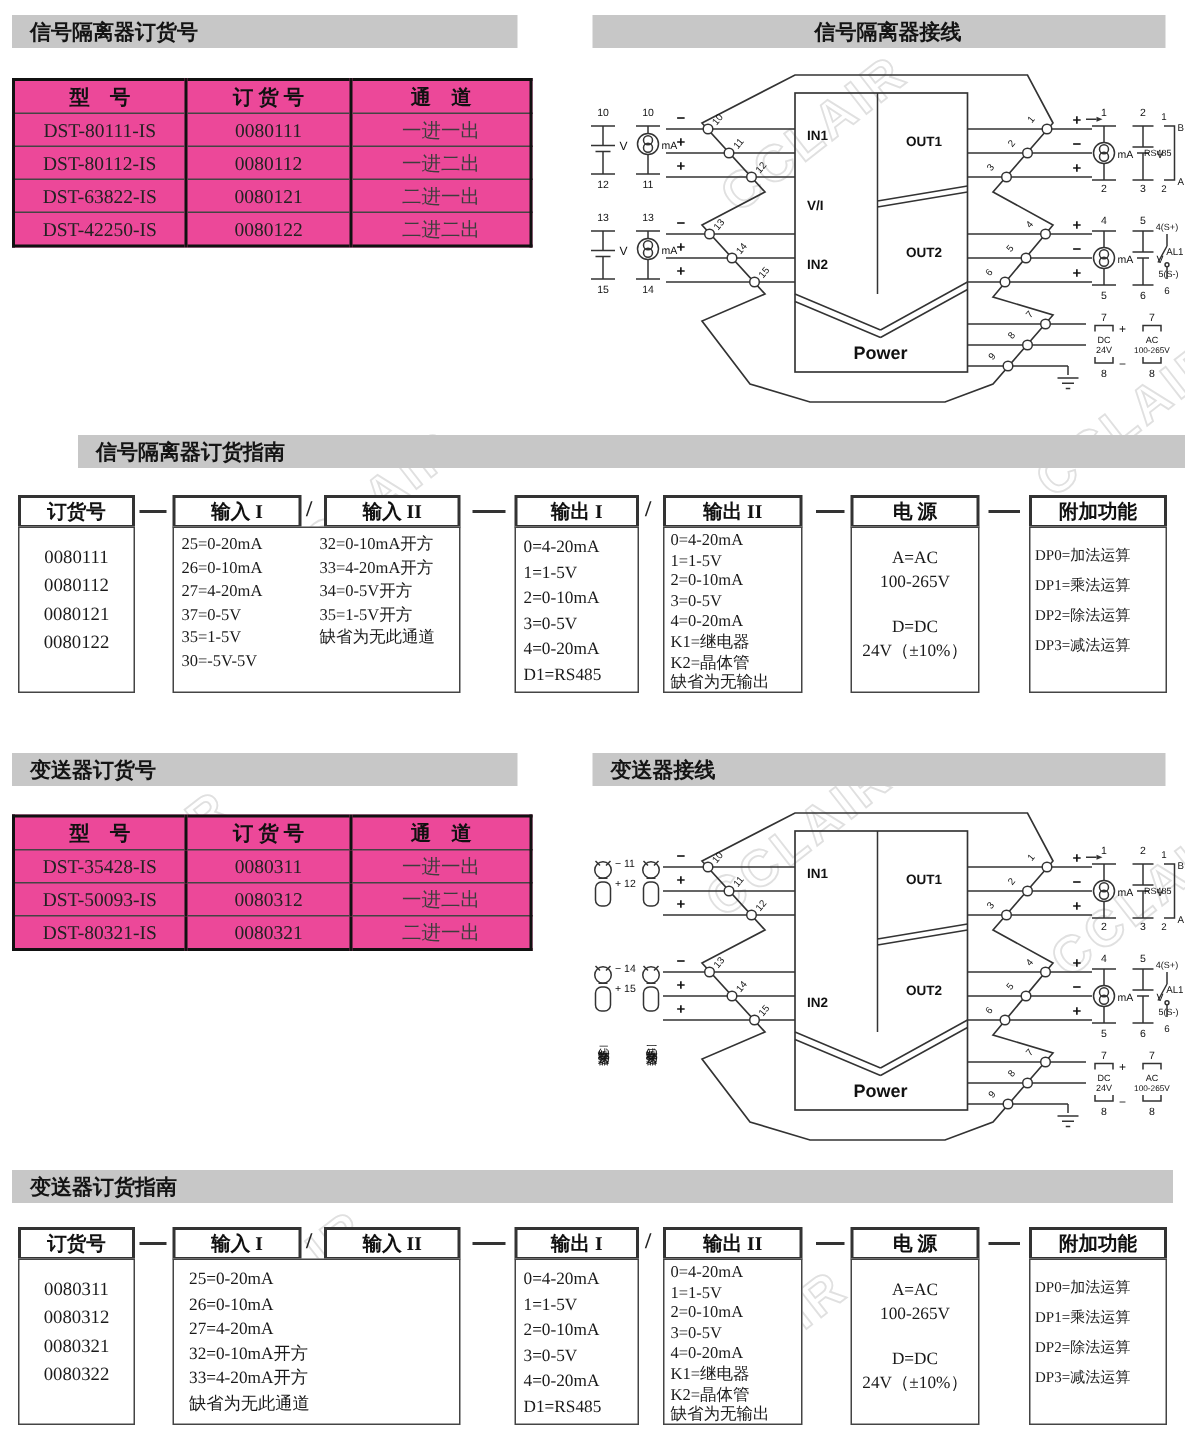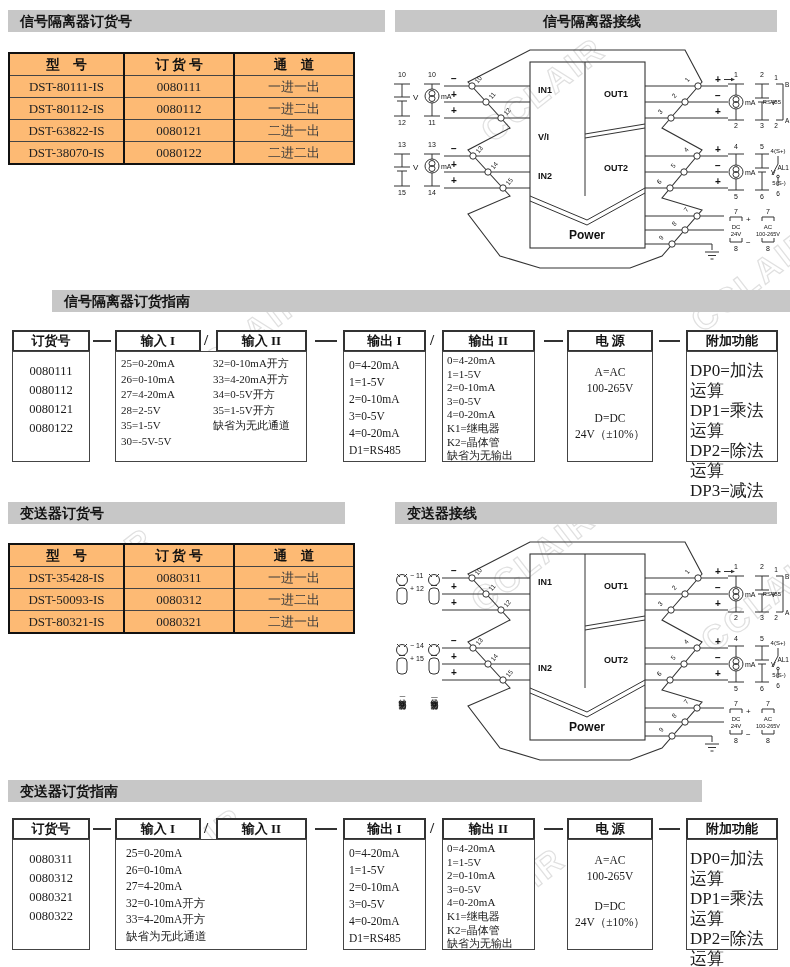--- a/index.html
+++ b/index.html
@@ -4,40 +4,40 @@
 <style>
   html,body{margin:0;padding:0;background:#fff;}
   .page{position:relative;width:790px;height:967px;background:#fff;overflow:hidden;
         font-family:"Liberation Serif",serif;color:#111;}
   .wm{position:absolute;font-family:"Liberation Sans",sans-serif;font-weight:bold;
       font-size:34px;letter-spacing:3px;color:transparent;-webkit-text-stroke:1.2px #e0e0e0;
       transform:rotate(-38deg);pointer-events:none;white-space:nowrap;}
   .bar{position:absolute;height:22px;background:#c7c7c7;box-sizing:border-box;
        font-family:"Liberation Sans",sans-serif;font-weight:bold;font-size:14px;
        line-height:22px;padding-left:12px;color:#141414;}
-  .otable{position:absolute;border-collapse:collapse;table-layout:fixed;background:#fdba74;
+  .otable{position:absolute;border-collapse:collapse;table-layout:fixed;background:#ec4899;
           border:2px solid #111;}
   .otable td{border:1px solid #444;text-align:center;font-size:13px;color:#222;
              white-space:nowrap;overflow:hidden;height:21px;padding:0;}
   .otable td.hd{font-weight:bold;font-size:13.5px;color:#111;}
   .otable td.thick{border-left:2px solid #111;border-right:2px solid #111;}
   .otable td.chan{color:#3d3d3d;}
   .gh{position:absolute;height:22px;box-sizing:border-box;border:2px solid #333;background:#fff;
       text-align:center;font-weight:bold;font-size:13px;line-height:18px;color:#111;}
   .gc{position:absolute;box-sizing:border-box;border:1px solid #444;background:#fff;
       font-size:11px;line-height:15.5px;color:#1a1a1a;}
   .dash{position:absolute;width:20px;border-top:2px solid #333;height:0;}
   .slash{position:absolute;font-size:15px;font-weight:bold;color:#222;}
   .ordvals{padding-top:10px;text-align:center;font-size:12.5px;line-height:19px;}
   .twocol{display:flex;padding:4px 0 0 5px;}
   .twocol .c1{width:92px;}
   .twocol .c2{flex:1;}
   .pwr{text-align:center;padding-top:12px;font-size:11.5px;line-height:16px;}
   .pwr .grp2{margin-top:14px;}
-  .ext{padding:9px 0 0 3px;font-size:17px;line-height:20px;}
+  .ext{padding:9px 0 0 3px;font-size:10px;line-height:20px;}
   .o1{padding:5px 0 0 5px;font-size:11.5px;line-height:17px;}
   .o2{padding:2px 0 0 4px;font-size:11px;line-height:13.6px;}
   .diag{position:absolute;}
   .ln{stroke:#333;stroke-width:1.1;fill:none;}
   .lnth{stroke:#333;stroke-width:1;fill:none;}
   circle.term{fill:#fff;stroke:#333;stroke-width:1;}
   circle.cs{fill:none;stroke:#333;stroke-width:1;}
   svg text{font-family:"Liberation Sans",sans-serif;fill:#111;}
   .t55{font-size:5.5px;} .t6{font-size:6px;} .t65{font-size:6.5px;} .t7{font-size:7px;}
   .t8{font-size:8px;} .t9{font-size:9px;font-weight:bold;} .t10{font-size:10px;font-weight:bold;}
@@ -53,21 +53,21 @@
   <div class="wm" style="left:30px;top:95px;">CCLAIR</div>
   <div class="wm" style="left:470px;top:70px;">CCLAIR</div>
   <div class="wm" style="left:680px;top:260px;">CCLAIR</div>
   <div class="wm" style="left:170px;top:320px;">CCLAIR</div>
   <div class="wm" style="left:20px;top:560px;">CCLAIR</div>
   <div class="wm" style="left:460px;top:540px;">CCLAIR</div>
   <div class="wm" style="left:690px;top:580px;">CCLAIR</div>
   <div class="wm" style="left:110px;top:840px;">CCLAIR</div>
   <div class="wm" style="left:430px;top:880px;">CCLAIR</div>
 
-  <div class="bar" style="left:8px;top:10px;width:377px;">信号隔离器订货号</div>
+  <div class="bar" style="left:8px;top:10px;width:337px;">信号隔离器订货号</div>
 
   <table class="otable" style="left:8px;top:52px;width:345px;">
     <colgroup>
         <col style="width:115px">
         <col style="width:110px">
         <col style="width:120px">
       </colgroup>
     <tbody>
         <tr>
       <td class="hd">型　号</td>
@@ -83,21 +83,21 @@
       <td>DST-80112-IS</td>
       <td class="thick">0080112</td>
       <td class="chan">一进二出</td>
     </tr>
     <tr>
       <td>DST-63822-IS</td>
       <td class="thick">0080121</td>
       <td class="chan">二进一出</td>
     </tr>
     <tr>
-      <td>DST-38070-IS</td>
+      <td>DST-42250-IS</td>
       <td class="thick">0080122</td>
       <td class="chan">二进二出</td>
     </tr>
   </tbody>
     </table>
 
   <div class="bar" style="left:395px;top:10px;width:382px;text-align:center;">信号隔离器接线</div>
 
   <svg class="diag" style="left:380px;top:36px;" width="410" height="240" viewBox="0 0 410 240">
     <path class="ln" d="M88,46 L150,14 L305,14 L322,46 L282,92 L322,114 L282,162 L322,174 L282,220 L250,232 L160,232 L120,220 L88,178 L130,160 L88,114 L130,92 Z"></path>
@@ -276,21 +276,21 @@
   <div class="dash" style="left:93px;top:340px;width:18px;"></div>
   <div class="gh" style="left:115px;top:330px;width:86px;">输入 I</div>
   <div class="slash" style="left:204px;top:332px;">/</div>
   <div class="gh" style="left:216px;top:330px;width:91px;">输入 II</div>
   <div class="gc" style="left:115px;top:351px;width:192px;height:111px;">
     <div class="twocol">
       <div class="c1">
         <div>25=0-20mA</div>
         <div>26=0-10mA</div>
         <div>27=4-20mA</div>
-        <div>28=2-5V</div>
+        <div>37=0-5V</div>
         <div>35=1-5V</div>
         <div>30=-5V-5V</div>
       </div>
       <div class="c2">
         <div>32=0-10mA开方</div>
         <div>33=4-20mA开方</div>
         <div>34=0-5V开方</div>
         <div>35=1-5V开方</div>
         <div>缺省为无此通道</div>
       </div>
@@ -513,21 +513,21 @@
     </g>
     <g>
       <path class="lnth" d="M382,185 V181 H394 V185 M382,202 V206 H394 V202"></path>
       <text class="t7 mid" x="388" y="178">7</text>
       <text class="t6 mid" x="388" y="192.5">AC</text>
       <text class="t55 mid" x="388" y="199.5">100-265V</text>
       <text class="t7 mid" x="388" y="215">8</text>
     </g>
   </svg>
 
-  <div class="bar" style="left:8px;top:780px;width:694px;">变送器订货指南</div>
+  <div class="bar" style="left:8px;top:780px;width:774px;">变送器订货指南</div>
 
   <div class="gh" style="left:12px;top:818px;width:78px;">订货号</div>
   <div class="gc ordvals" style="left:12px;top:839px;width:78px;height:111px;">
     <div>0080311</div>
     <div>0080312</div>
     <div>0080321</div>
     <div>0080322</div>
   </div>
   <div class="dash" style="left:93px;top:828px;width:18px;"></div>
   <div class="gh" style="left:115px;top:818px;width:86px;">输入 I</div>

